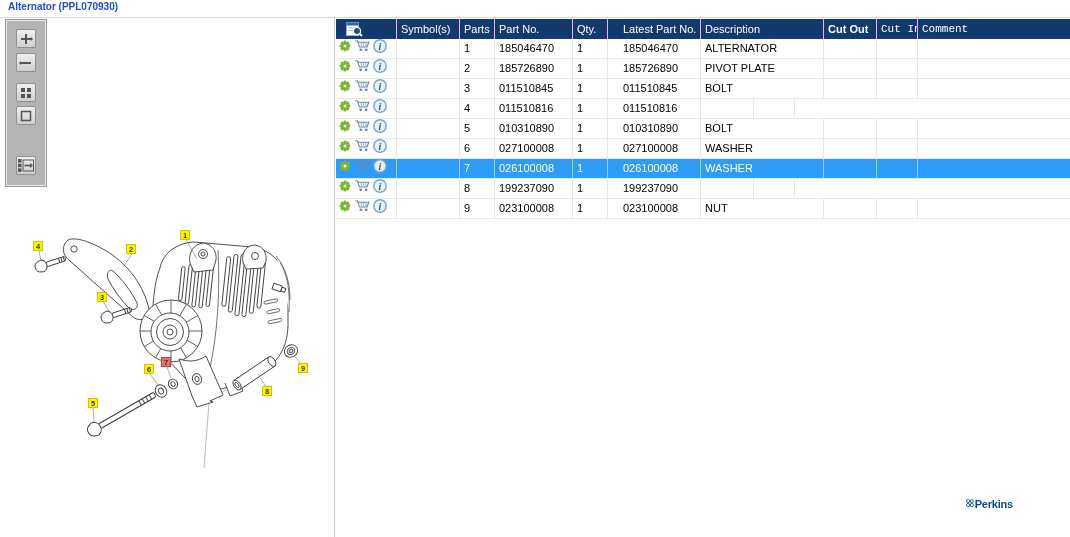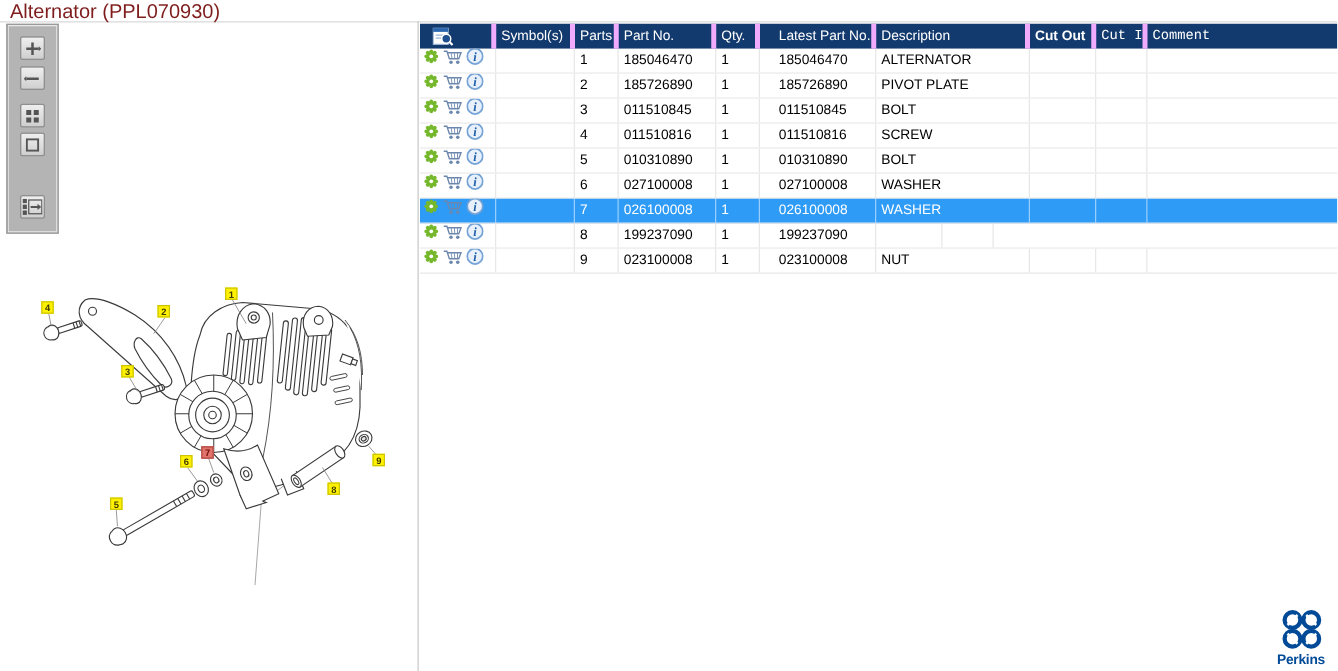--- a/index.html
+++ b/index.html
@@ -1,56 +1,56 @@
 <!DOCTYPE html>
 <html style="--header-bg: #133A6E; --sel: #2E9BF7; --callout-yellow: #FFF200; --callout-red: #E2736C; --perkins: #004A98;"><head>
 <meta charset="utf-8">
 <style>
   html,body{margin:0;padding:0;background:#fff;}
   .app{position:relative;width:1070px;height:537px;background:#fff;overflow:hidden;
        font-family:"Liberation Sans",sans-serif;}
   .titlebar{position:absolute;left:0;top:0;width:100%;height:17px;border-bottom:1px solid #d9d9d9;background:#fff;}
-  .title{position:absolute;left:8px;top:1px;font-size:16px;font-weight:normal;color:#7f1d1d;}
+  .title{position:absolute;left:8px;top:1px;font-size:10px;font-weight:bold;color:#1d4ed8;}
   .vdivider{position:absolute;left:334px;top:17px;bottom:0;width:1px;background:#c9c9c9;}
 
   
   .toolpanel{position:absolute;left:5px;top:19px;width:42px;height:168px;background:#b4b4b4;
              border:1px solid #9a9a9a;box-shadow:inset 0 0 0 1px #e9e9e9;box-sizing:border-box;}
   .tb{position:absolute;left:10px;width:20px;height:19px;padding:0;border:1px solid #8f8f8f;border-radius:2px;
       background:linear-gradient(#efefef,#cfcfcf);display:flex;align-items:center;justify-content:center;cursor:pointer;}
   .tb svg{display:block;}
 
   
   .stage{position:absolute;left:0;top:0;width:334px;height:537px;}
   .diagram-svg{position:absolute;left:0;top:0;}
   .callout{position:absolute;width:10px;height:10px;background:var(--callout-yellow);
            border:1px solid #cfc400;color:#3f3c00;font-size:7.5px;font-weight:bold;text-align:center;
            line-height:10px;box-sizing:border-box;cursor:pointer;}
   .callout.hl{background:var(--callout-red);border-color:#b14a42;color:#6d0f06;}
 
   
   .table-panel{position:absolute;left:336px;right:0;top:19px;}
   .thead{display:flex;height:20px;background:var(--header-bg);color:#fff;}
-  .th{box-sizing:border-box;font-size:11px;line-height:20px;padding-left:4px;border-right:4px solid #f0abfc;
+  .th{box-sizing:border-box;font-size:11px;line-height:20px;padding-left:4px;border-right:1px solid #f0abfc;
       white-space:nowrap;overflow:hidden;}
   .th:last-child{border-right:none;font-family:Liberation Mono, monospace;}
   .th.c-actions{display:flex;align-items:center;padding-left:10px;}
   .tr{display:flex;height:20px;background:#fff;border-bottom:1px solid #e7e7e7;box-sizing:border-box;cursor:default;}
   .td{box-sizing:border-box;font-size:11px;line-height:19px;padding-left:4px;border-right:1px solid #e7e7e7;
       color:#000;white-space:nowrap;overflow:hidden;}
   .td:last-child{border-right:none;}
   .td.c-actions{display:flex;align-items:center;gap:3px;padding-left:3px;}
   .tr.selected{background:var(--sel);}
   .tr.selected .td{color:#fff;border-right-color:rgba(255,255,255,.5);}
   .c-actions{width:61px;} .c-symbols{width:63px;} .c-item{width:35px;} .c-parts_no{width:78px;}
   .c-qty{width:35px;} .c-latest_part_no{width:82px;margin-left:11px;} .c-description{width:123px;}
   .c-cut_out{width:53px;font-weight:bold;} .c-cut_in{width:41px;font-family:Liberation Mono, monospace;} .c-comment{flex:1;}
 
   
-  .plogo{position:absolute;left:1012px;top:485px;width:48px;display:flex;flex-direction:column;align-items:flex-end;}
+  .plogo{position:absolute;left:965px;top:485px;width:48px;display:flex;flex-direction:row;align-items:center;}
   .plogo-text{font-size:11px;font-weight:bold;color:var(--perkins);letter-spacing:-0.2px;margin-top:1px;}
 </style>
 </head>
 <body>
 
 <div class="app">
 
   <div class="titlebar">
     <div class="title">Alternator (PPL070930)</div>
   </div>
@@ -406,21 +406,20 @@
             <span class="rowicon"><svg width="14" height="14" viewBox="0 0 14 14">
                 <circle cx="7" cy="7" r="6.2" fill="#e8f1fb" stroke="#76a3d6" stroke-width="1.4"></circle>
                 <text x="7" y="10.5" text-anchor="middle" font-family="Liberation Serif, serif" font-size="10" font-weight="bold" font-style="italic" fill="#1F5FA8">i</text>
               </svg></span>
           </div>
           <div class="td c-symbols"></div>
           <div class="td c-item">4</div>
           <div class="td c-parts_no">011510816</div>
           <div class="td c-qty">1</div>
           <div class="td c-latest_part_no">011510816</div>
-          <div class="td c-description">SCREW</div>
           <div class="td c-cut_out"></div>
           <div class="td c-cut_in"></div>
           <div class="td c-comment"></div>
         </div>
         <div class="tr">
           <div class="td c-actions">
             <span class="rowicon"><svg width="12" height="12" viewBox="0 0 12 12">
                 <g fill="#76B82C">
                   <rect x="0.5" y="4.5" width="11" height="3" rx="1.4"></rect>
                   <rect x="4.5" y="0.5" width="3" height="11" rx="1.4"></rect>

